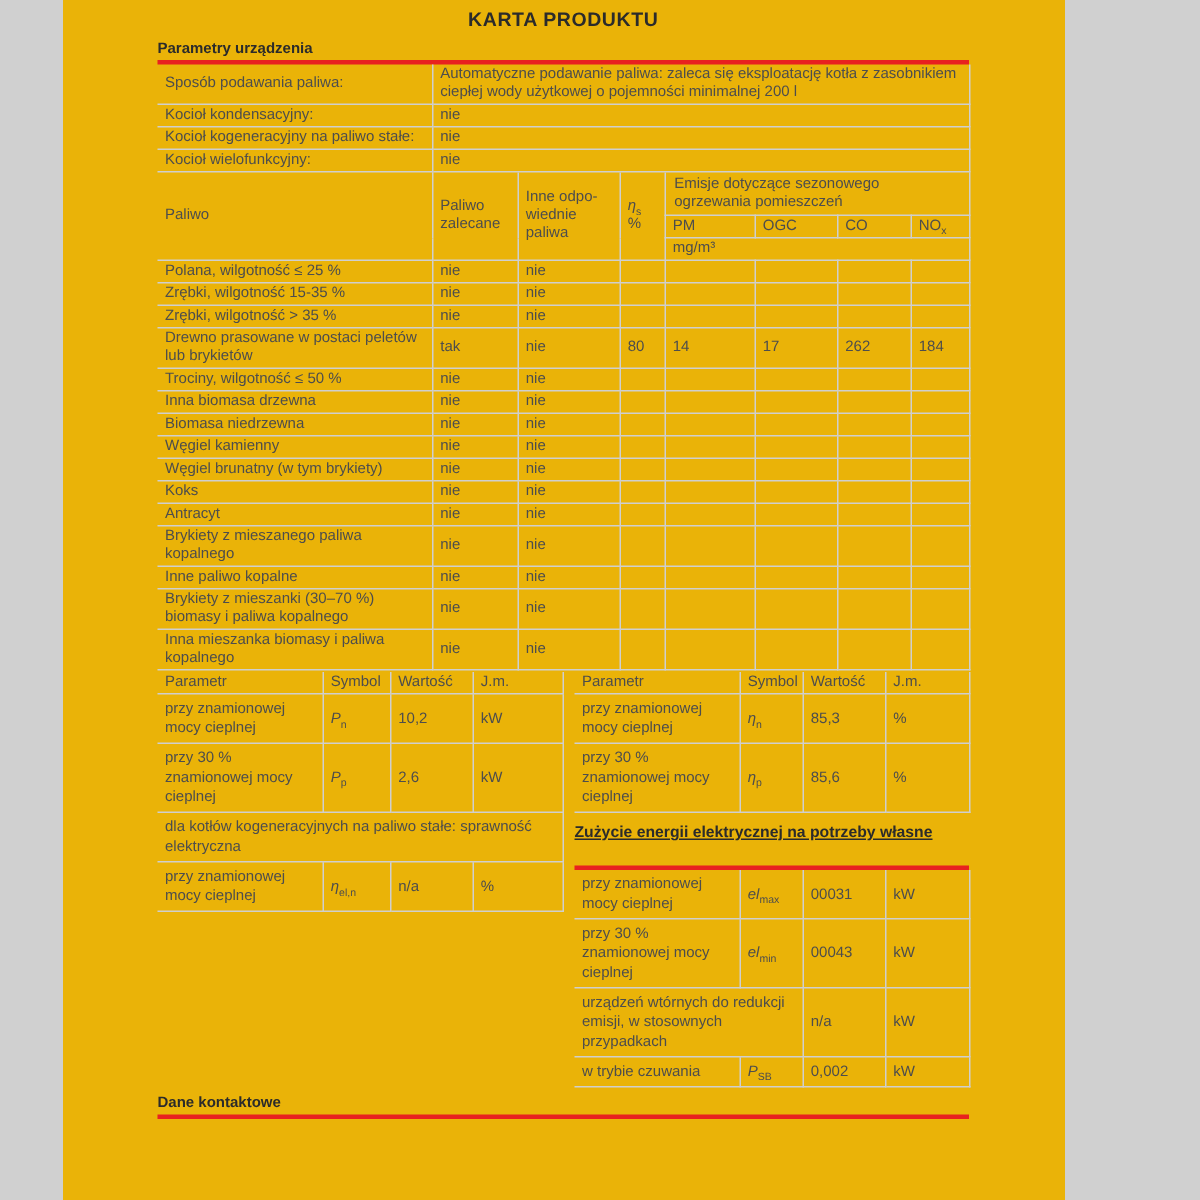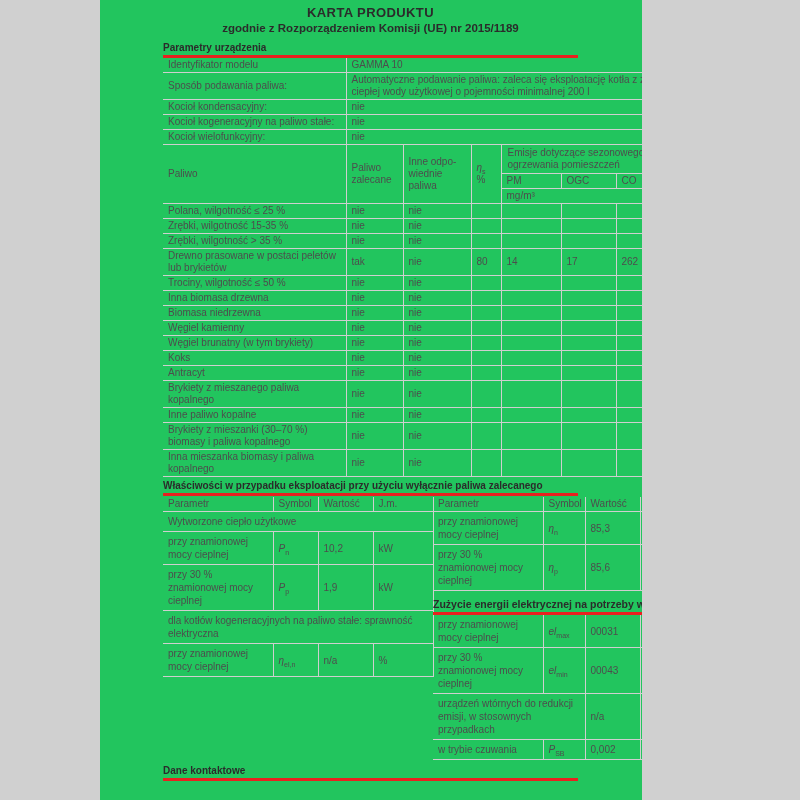--- a/index.html
+++ b/index.html
@@ -9,22 +9,22 @@
     --dark:#2b2b2b;
   }
   html,body{margin:0;padding:0;}
   body{
     width:800px;height:800px;overflow:hidden;
     background:#d0d0d0;
     font-family:"Liberation Sans", sans-serif;
     -webkit-font-smoothing:antialiased;
   }
   .page{
-    width:542px;height:800px;margin-left:100px;
-    background:#22c55e;
+    width:668px;height:800px;margin-left:42px;
+    background:#eab308;
     padding:0 64px 0 63px;
     box-sizing:border-box;overflow:hidden;
   }
   
   .doc-title{
     padding-top:5px;text-align:center;font-weight:bold;
     font-size:13px;line-height:16px;color:var(--dark);letter-spacing:.4px;
   }
   .doc-sub{
     text-align:center;font-weight:bold;
@@ -63,44 +63,39 @@
   td.group-cell{
     border-left:0 !important;border-right:0;border-top:0;
     border-bottom:3px solid var(--red);
     font-weight:bold;font-size:10.5px;color:var(--dark);
     padding:3px 0 1px 0;
   }
   td.note-cell{border-right:0;padding:3px 0;}
   .sub-head{
     margin-top:7px;
     font-weight:bold;font-size:10.5px;line-height:13px;color:var(--dark);
-    border-bottom:3px solid var(--red);padding-bottom:1px;
+    border-bottom:3px solid var(--red);padding-bottom:15px;text-decoration:underline;
   }
 </style>
 </head>
 <body>
 
 <div class="page">
 
   <div class="doc-title">KARTA PRODUKTU</div>
-  <div class="doc-sub">zgodnie z Rozporządzeniem Komisji (UE) nr 2015/1189</div>
 
   <div class="sec-head">Parametry urządzenia</div>
 
   <table class="t">
     <colgroup>
         <col style="width:183px">
         <col style="width:358px">
       </colgroup>
     <tbody>
 
-        <tr class="no-top">
-          <td>Identyfikator modelu</td>
-          <td class="jst">GAMMA 10</td>
-        </tr>
 
         <tr class="no-top">
           <td>Sposób podawania paliwa:</td>
           <td class="jst">Automatyczne podawanie paliwa: zaleca się eksploatację kotła z zasobnikiem ciepłej wody użytkowej o pojemności minimalnej 200 l</td>
         </tr>
 
         <tr class="no-top">
           <td>Kocioł kondensacyjny:</td>
           <td class="jst">nie</td>
         </tr>
@@ -310,54 +305,50 @@
           <td class="ctr"></td>
           <td class="ctr"></td>
           <td class="ctr"></td>
           <td class="ctr"></td>
           <td class="ctr"></td>
         </tr>
 
     </tbody>
   </table>
 
-  <div class="sec-head tight">Właściwości w przypadku eksploatacji przy użyciu wyłącznie paliwa zalecanego</div>
 
   <div class="props">
 
     <div class="colL">
       <table class="t pt">
         <colgroup>
             <col style="width:110px">
             <col style="width:45px">
             <col style="width:55px">
             <col style="width:60px">
           </colgroup>
         <tbody>
           <tr class="no-top">
             <td class="hd">Parametr</td>
             <td class="hd ctr">Symbol</td>
             <td class="hd ctr">Wartość</td>
             <td class="hd ctr">J.m.</td>
           </tr>
-          <tr>
-            <td class="group-cell" colspan="4">Wytworzone ciepło użytkowe</td>
-          </tr>
 
             <tr>
               <td>przy znamionowej mocy cieplnej</td>
               <td class="ctr"><span class="sym">P</span><sub>n</sub></td>
               <td class="ctr">10,2</td>
               <td class="ctr">kW</td>
             </tr>
 
             <tr>
               <td>przy 30 % znamionowej mocy cieplnej</td>
               <td class="ctr"><span class="sym">P</span><sub>p</sub></td>
-              <td class="ctr">1,9</td>
+              <td class="ctr">2,6</td>
               <td class="ctr">kW</td>
             </tr>
 
           <tr>
             <td class="note-cell" colspan="4">dla kotłów kogeneracyjnych na paliwo stałe: sprawność elektryczna</td>
           </tr>
 
             <tr>
               <td>przy znamionowej mocy cieplnej</td>
               <td class="ctr"><span class="sym">η</span><sub>el,n</sub></td>

